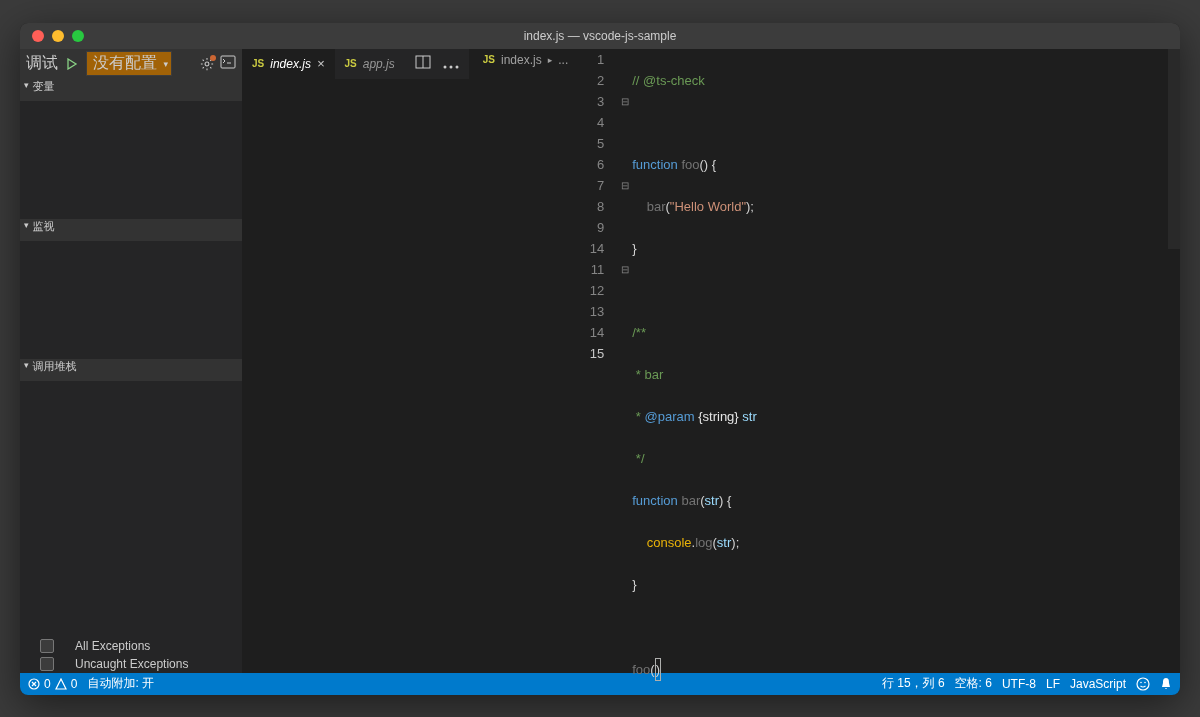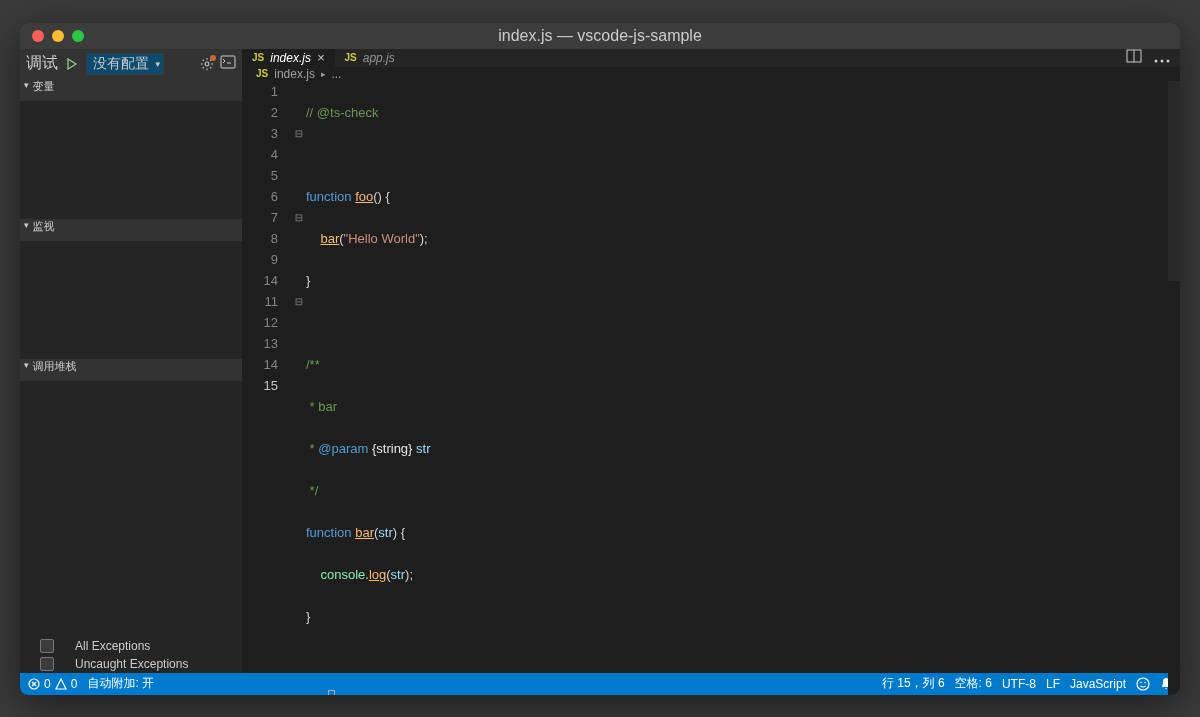--- a/index.html
+++ b/index.html
@@ -2,63 +2,63 @@
 <html><head>
 <meta charset="utf-8">
 <style>
 * { margin:0; padding:0; box-sizing:border-box; font-family:-apple-system,"Segoe UI",Helvetica,Arial,sans-serif; }
 body { background:#3b3b3b; width:1200px; height:717px; overflow:hidden; display:flex; align-items:center; justify-content:center; }
 .window { width:1160px; height:672px; background:#1e1e1e; border-radius:8px; overflow:hidden; display:flex; flex-direction:column; box-shadow:0 10px 40px rgba(0,0,0,.5); }
 .titlebar { height:26px; background:#3c3c3c; display:flex; align-items:center; position:relative; }
 .traffic { display:flex; gap:8px; padding-left:12px; }
 .dot { width:12px; height:12px; border-radius:50%; }
 .dot.red{background:#ff5f57}.dot.yellow{background:#febc2e}.dot.green{background:#28c840}
-.titlebar-title { position:absolute; left:0; right:0; text-align:center; color:#ccc; font-size:16px; pointer-events:none; }
+.titlebar-title { position:absolute; left:0; right:0; text-align:center; color:#ccc; font-size:12px; pointer-events:none; }
 .body { flex:1; display:flex; min-height:0; }
 .sidebar { width:222px; background:#252526; display:flex; flex-direction:column; color:#ccc; font-size:12px; }
 .debug-toolbar { height:30px; display:flex; align-items:center; background:#333333; padding:0 6px; gap:6px; }
 .debug-label { font-size:16px; color:#ccc; }
 .play-btn { width:16px; height:16px; display:flex; align-items:center; justify-content:center; }
-.config-select { background:#0c4a6e; border:1px solid #3c3c3c; color:#ccc; font-size:14px; padding:1px 14px 1px 6px; position:relative; display:flex; align-items:center; }
+.config-select { background:#a16207; border:1px solid #3c3c3c; color:#ccc; font-size:16px; padding:1px 14px 1px 6px; position:relative; display:flex; align-items:center; }
 .config-select::after { content:"▾"; position:absolute; right:3px; font-size:9px; }
 .tb-spacer { flex:1; }
 .gear-wrap { position:relative; display:flex; }
 .gear-badge { position:absolute; top:-2px; right:-2px; width:6px; height:6px; border-radius:50%; background:#cc6633; }
 .panel-header { height:22px; background:#333333; color:#ccc; display:flex; padding-left:4px; font-size:11px; gap:4px; }
 .panel-body { flex:0 0 auto; }
 .panel-variables { height:118px; }
 .panel-watch { height:118px; }
 .panel-callstack { flex:1; }
 .panel-breakpoints { }
 .bp-item { display:flex; align-items:center; gap:21px; padding:2px 4px 2px 20px; color:#ccc; font-size:12px; }
 .bp-check { width:14px; height:14px; border:1px solid #777; border-radius:2px; background:#3c3c3c; }
-.main { flex:1; display:flex; flex-direction:column; min-width:0; background:#1e1e1e; }
+.main { flex:1; display:flex; flex-direction:row; min-width:0; background:#1e1e1e; }
 .tabs { height:30px; background:#252526; display:flex; align-items:stretch; }
 .tab { display:flex; align-items:center; gap:6px; padding:0 10px; font-size:12px; color:#969696; font-style:italic; position:relative; }
 .tab.active { background:#1e1e1e; color:#fff; }
 .tab .js-badge { color:#cbcb41; font-weight:bold; font-style:normal; font-size:10px; }
 .tab-close { color:#ccc; font-size:13px; }
 .tabs-spacer { flex:1; }
 .editor-actions { display:flex; align-items:center; gap:12px; padding:0 10px; color:#ccc; }
 .breadcrumb { height:22px; display:flex; align-items:center; gap:6px; padding-left:14px; color:#a0a0a0; font-size:12px; }
 .breadcrumb .js-badge { color:#cbcb41; font-weight:bold; font-size:10px; }
 .editor { flex:1; display:flex; font-family:Menlo,Consolas,monospace; font-size:13px; line-height:21px; position:relative; }
 .gutter { width:50px; text-align:right; color:#858585; padding-right:14px; user-select:none; }
 .fold-col { width:14px; color:#858585; font-size:10px; }
 .fold-col div { height:21px; display:flex; align-items:center; justify-content:center; }
 .code { flex:1; color:#d4d4d4; white-space:pre; }
 .code-line { height:21px; }
 .cursor-box { display:inline-block; border:1px solid #aeafad; padding:0 0px; }
 .tok-comment { color:#6A9955; }
 .tok-keyword { color:#569CD6; }
-.tok-func { color:#fdba74;text-decoration:underline; }
+.tok-func { color:#737373; }
 .tok-string { color:#CE9178; }
 .tok-type { color:#e5e5e5;margin-top:8px; }
 .tok-param { color:#9CDCFE; }
-.tok-object { color:#86efac; }
+.tok-object { color:#eab308; }
 .tok-doc-kw { color:#569CD6; }
 .tok-punc { color:#d4d4d4; }
 .minimap { position:absolute; right:0; top:0; bottom:0; width:12px; background:#1e1e1e; }
 .minimap-thumb { position:absolute; right:0; top:0; width:12px; height:200px; background:rgba(255,255,255,.05); }
 .statusbar { height:22px; background:#007ACC; display:flex; align-items:center; color:#fff; font-size:12px; padding:0 8px; gap:10px; }
 .sb-group { display:flex; align-items:center; gap:4px; }
 .sb-spacer { flex:1; }
 .chev::before { content:"▸"; font-size:9px; transform:translateY(-1px); display:inline-block; }
 .chev.down::before { content:"▾"; }
 </style>

